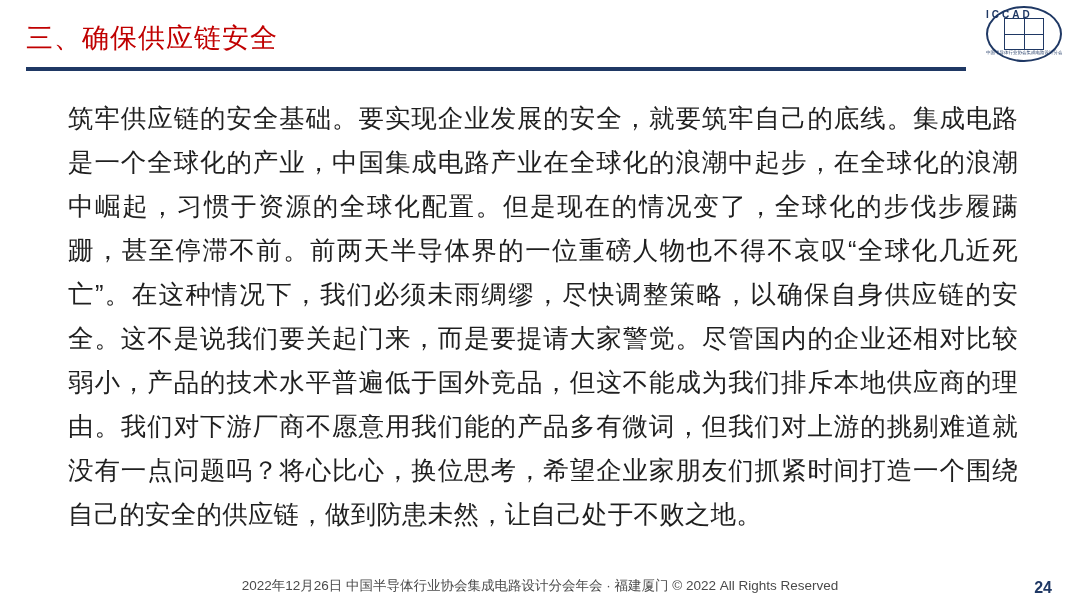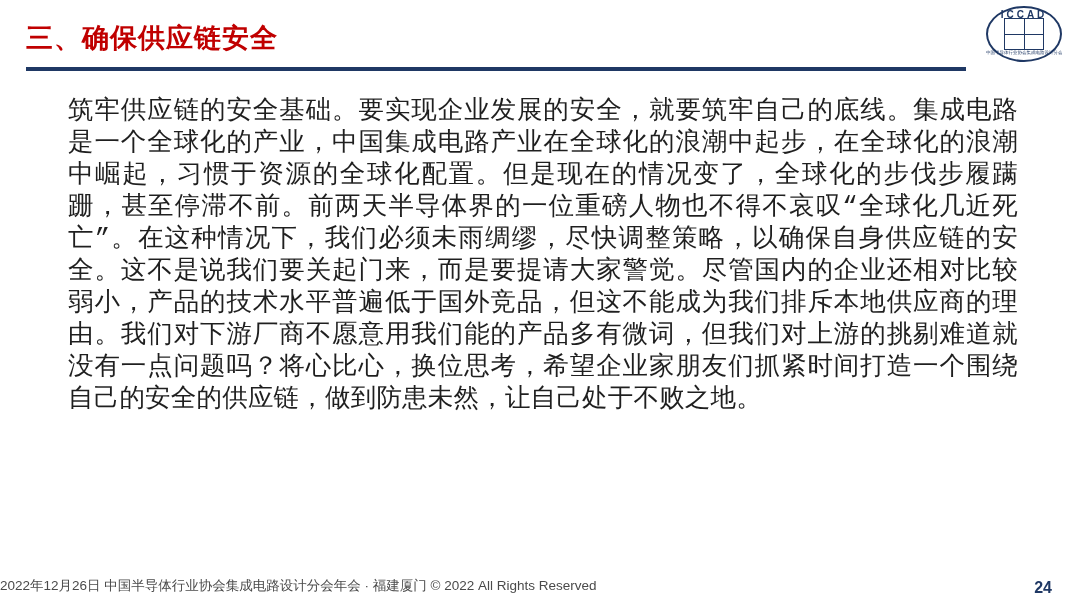--- a/index.html
+++ b/index.html
@@ -26,21 +26,21 @@
     left: 0;
     top: 12px;
     width: 1080px;
     height: 56px;
   }
   .title-text {
     position: absolute;
     left: 26px;
     top: 8px;
     font-size: 27px;
-    font-weight: bold;
+    font-weight: normal;
     color: #C00000;
     letter-spacing: 1px;
     white-space: nowrap;
   }
   .title-rule {
     position: absolute;
     left: 26px;
     top: 55px;
     width: 940px;
     height: 4px;
@@ -91,21 +91,20 @@
     top: 50%;
     left: 0;
     height: 1px;
     width: 100%;
   }
   .logo-letters {
     position: absolute;
     left: 0;
     top: 3px;
     width: 76px;
-    text-align: center;
     font-size: 10px;
     font-weight: bold;
     color: #1F3864;
     letter-spacing: 3px;
   }
   .logo-sub {
     position: absolute;
     left: 0;
     top: 44px;
     width: 76px;
@@ -116,35 +115,36 @@
     white-space: nowrap;
     overflow: hidden;
   }
 
   
   .body-text {
     position: absolute;
     left: 68px;
     top: 96px;
     width: 950px;
-    font-family: Liberation Mono, monospace;
+    font-family: Liberation Sans, sans-serif;
     font-size: 25.5px;
-    line-height: 32px;
+    line-height: 44px;
     color: #1F1F1F;
     text-align: justify;
     text-justify: inter-ideograph;
     letter-spacing: 0.2px;
   }
 
   
   .footer {
     position: absolute;
     left: 0;
     bottom: 12px;
     width: 1080px;
+    text-align: center;
     font-size: 13.5px;
     color: #4A4A4A;
   }
   .page-number {
     position: absolute;
     right: 28px;
     bottom: 10px;
     font-size: 16px;
     color: #1F3864;
     font-weight: bold;

